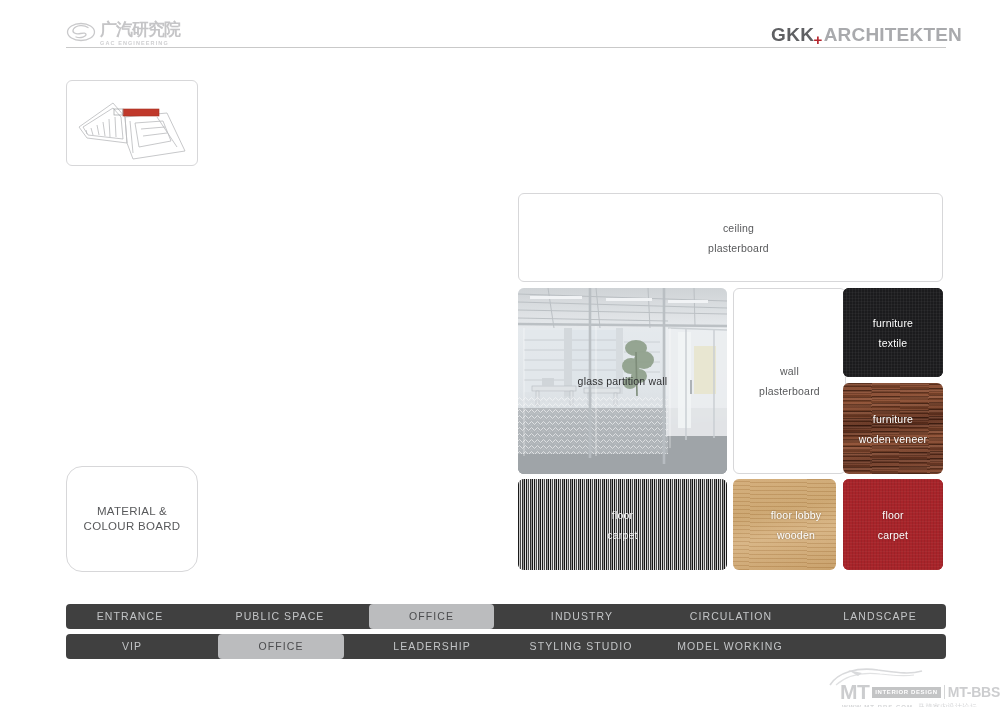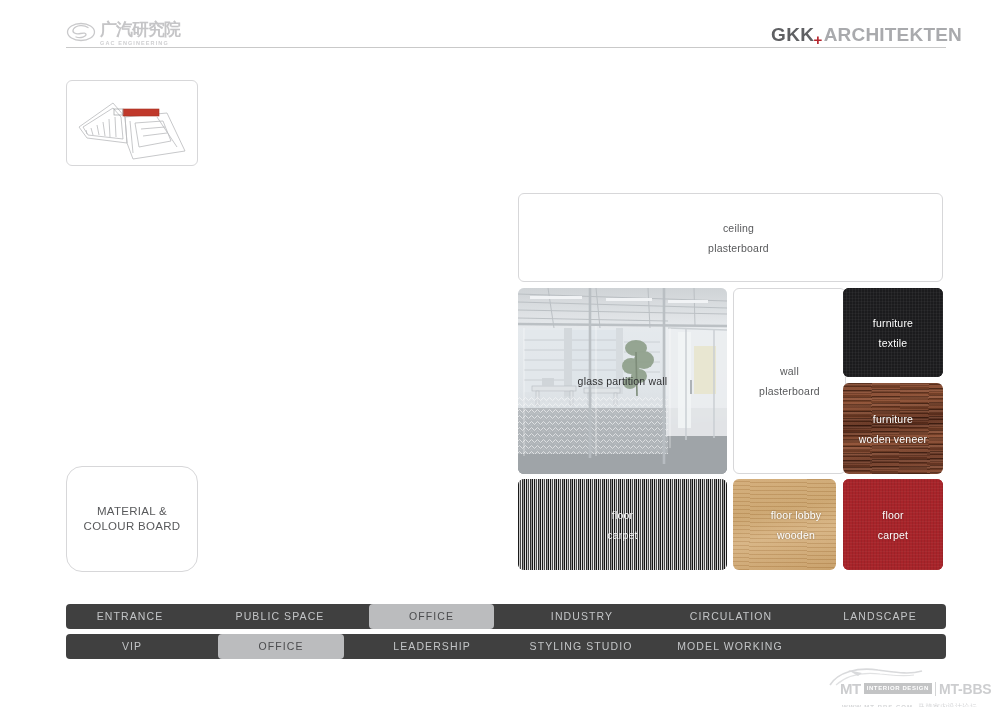--- a/index.html
+++ b/index.html
@@ -285,21 +285,21 @@
   .wm-row {
     position: absolute;
     left: 16px;
     top: 14px;
     display: flex;
     align-items: center;
     white-space: nowrap;
   }
   .wm-mt {
     font-family: "Liberation Sans", sans-serif;
-    font-size: 15px;
+    font-size: 21px;
     font-weight: bold;
     color: #c4c5c7;
     letter-spacing: -0.5px;
   }
   .wm-badge {
     background: #b9babc;
     color: #ffffff;
     font-size: 6px;
     font-weight: bold;
     letter-spacing: 0.6px;

